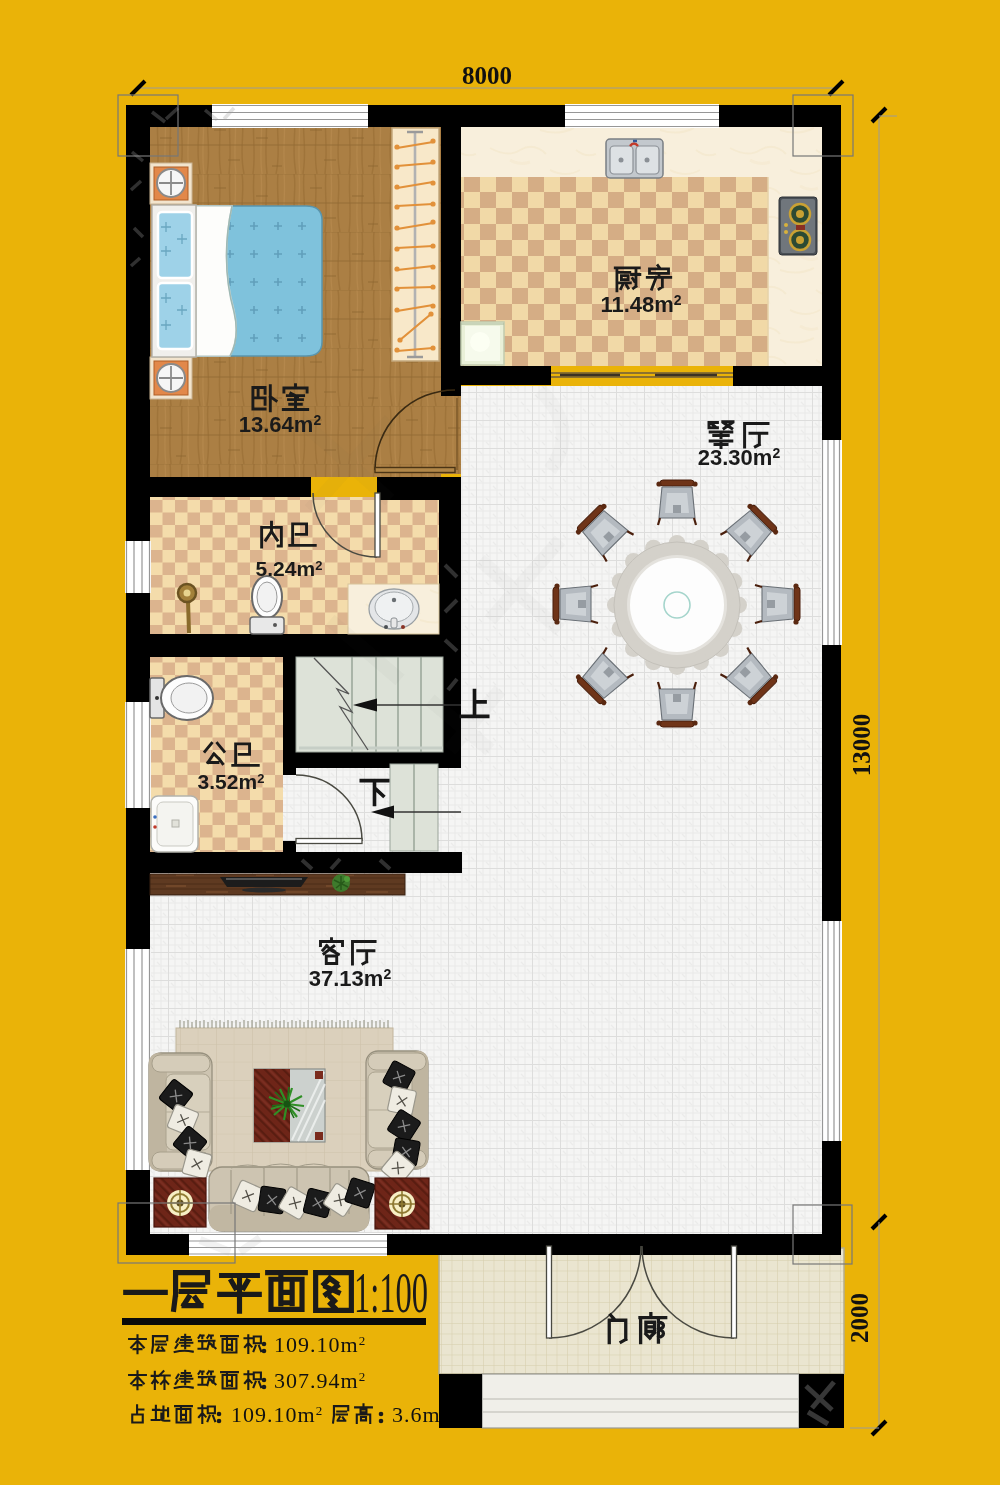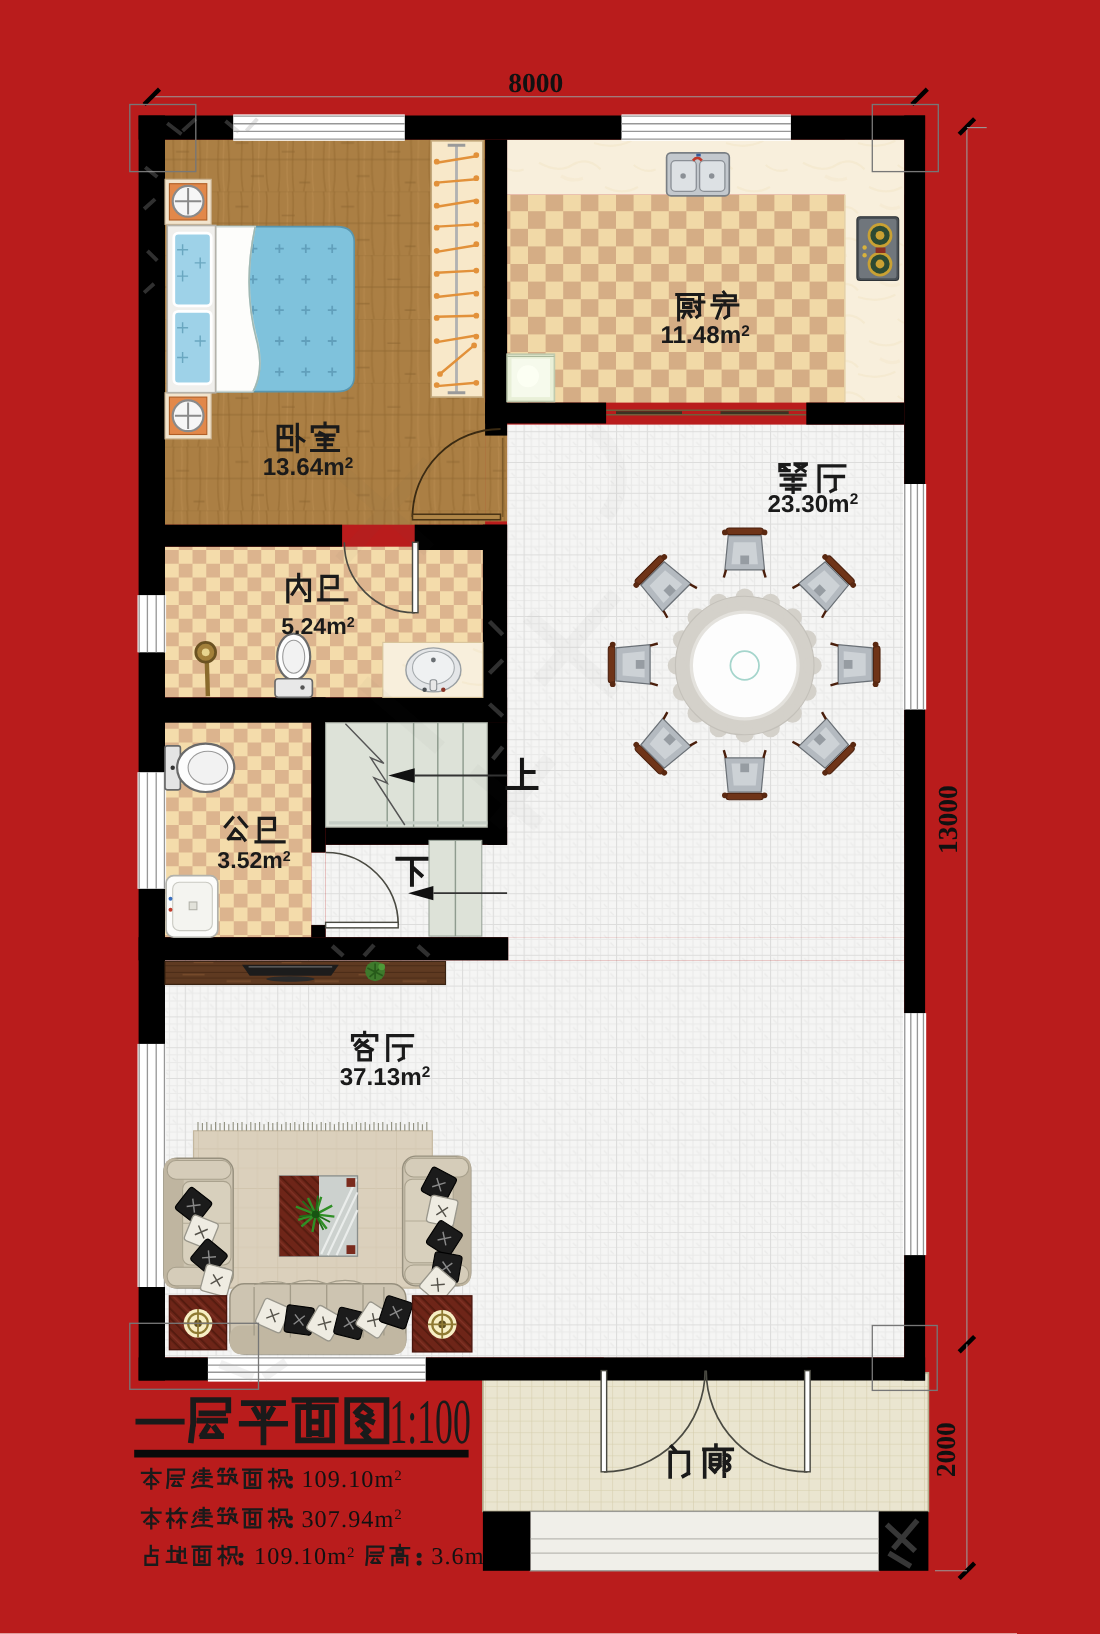--- a/index.html
+++ b/index.html
@@ -1,16 +1,16 @@
 <!DOCTYPE html>
 <html><head>
 <meta charset="utf-8">
 <style>
 html,body{margin:0;padding:0;background:#fff;}
-#page{position:relative;width:1000px;height:1485px;background:#b91c1c;font-family:"Liberation Sans",sans-serif;}
+#page{position:relative;width:1000px;height:1485px;background:#eab308;font-family:"Liberation Sans",sans-serif;}
 svg{display:block;}
 </style>
 </head>
 <body>
 <div id="page">
 <svg width="1000" height="1485" viewBox="0 0 1000 1485">
 <defs>
 <pattern id="tile" width="28" height="28" patternUnits="userSpaceOnUse">
   <rect width="28" height="28" fill="#f5f5f4"></rect>
   <path d="M0,7H28 M0,14H28 M0,21H28 M7,0V28 M14,0V28 M21,0V28" stroke="#e9e9e8" stroke-width="1"></path>

